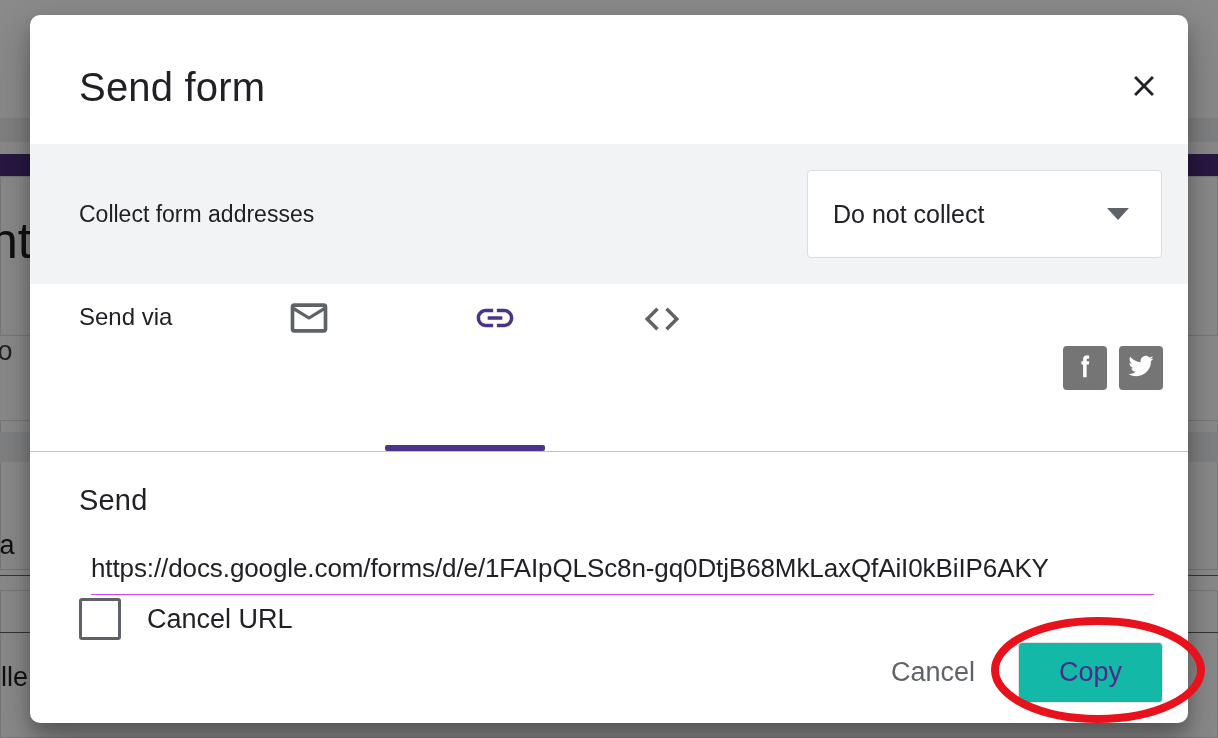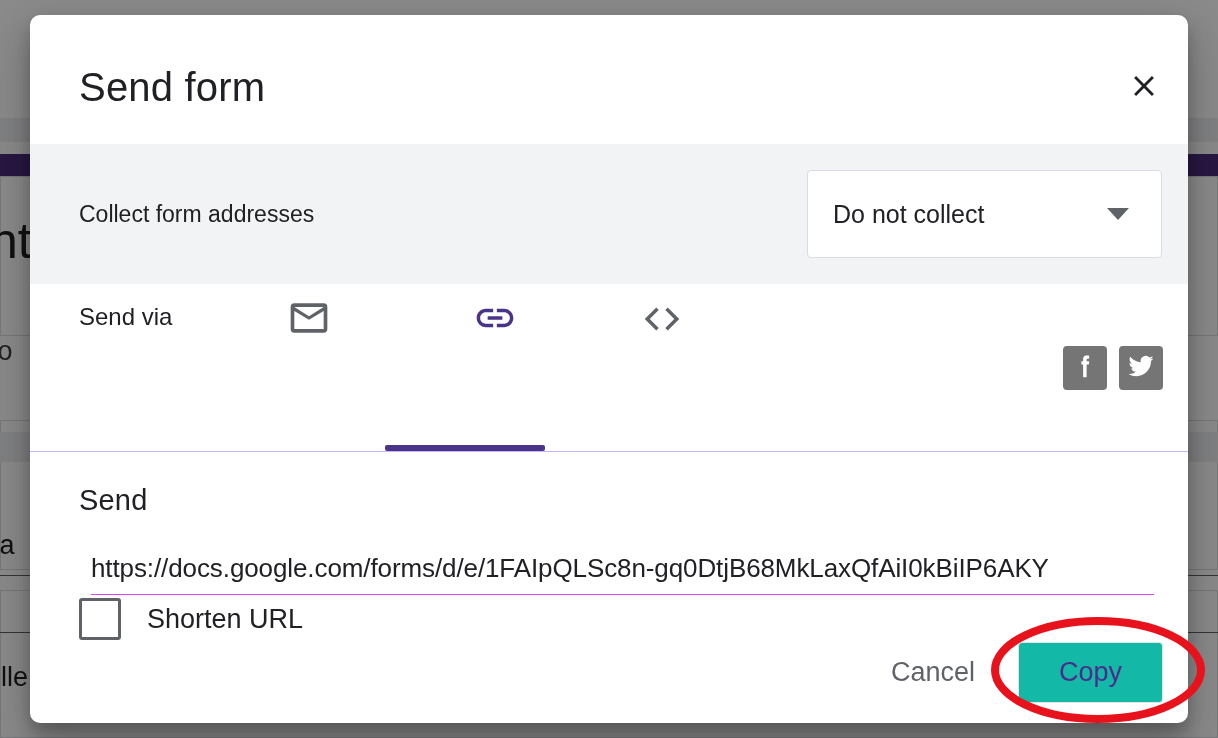--- a/index.html
+++ b/index.html
@@ -417,21 +417,21 @@
     </div>
   </div>
 
   <div class="link-section">
     <div class="link-heading">Send</div>
     <input class="link-input" type="text" readonly="" value="https://docs.google.com/forms/d/e/1FAIpQLSc8n-gq0DtjB68MkLaxQfAiI0kBiIP6AKY" style="">
   </div>
 
   <div class="shorten-row">
     <span class="checkbox"></span>
-    <span class="shorten-label">Shorten URL</span>
+    <span class="shorten-label">Cancel URL</span>
   </div>
 
   <div class="dlg-actions">
     <button class="btn-text">Cancel</button>
     <button class="btn-outlined">Copy</button>
   </div>
 </div>
 
 <svg id="annotation" viewBox="0 0 1218 738">
   <ellipse cx="1098" cy="670" rx="103" ry="49" fill="none" stroke="#e8121d" stroke-width="8"></ellipse>

